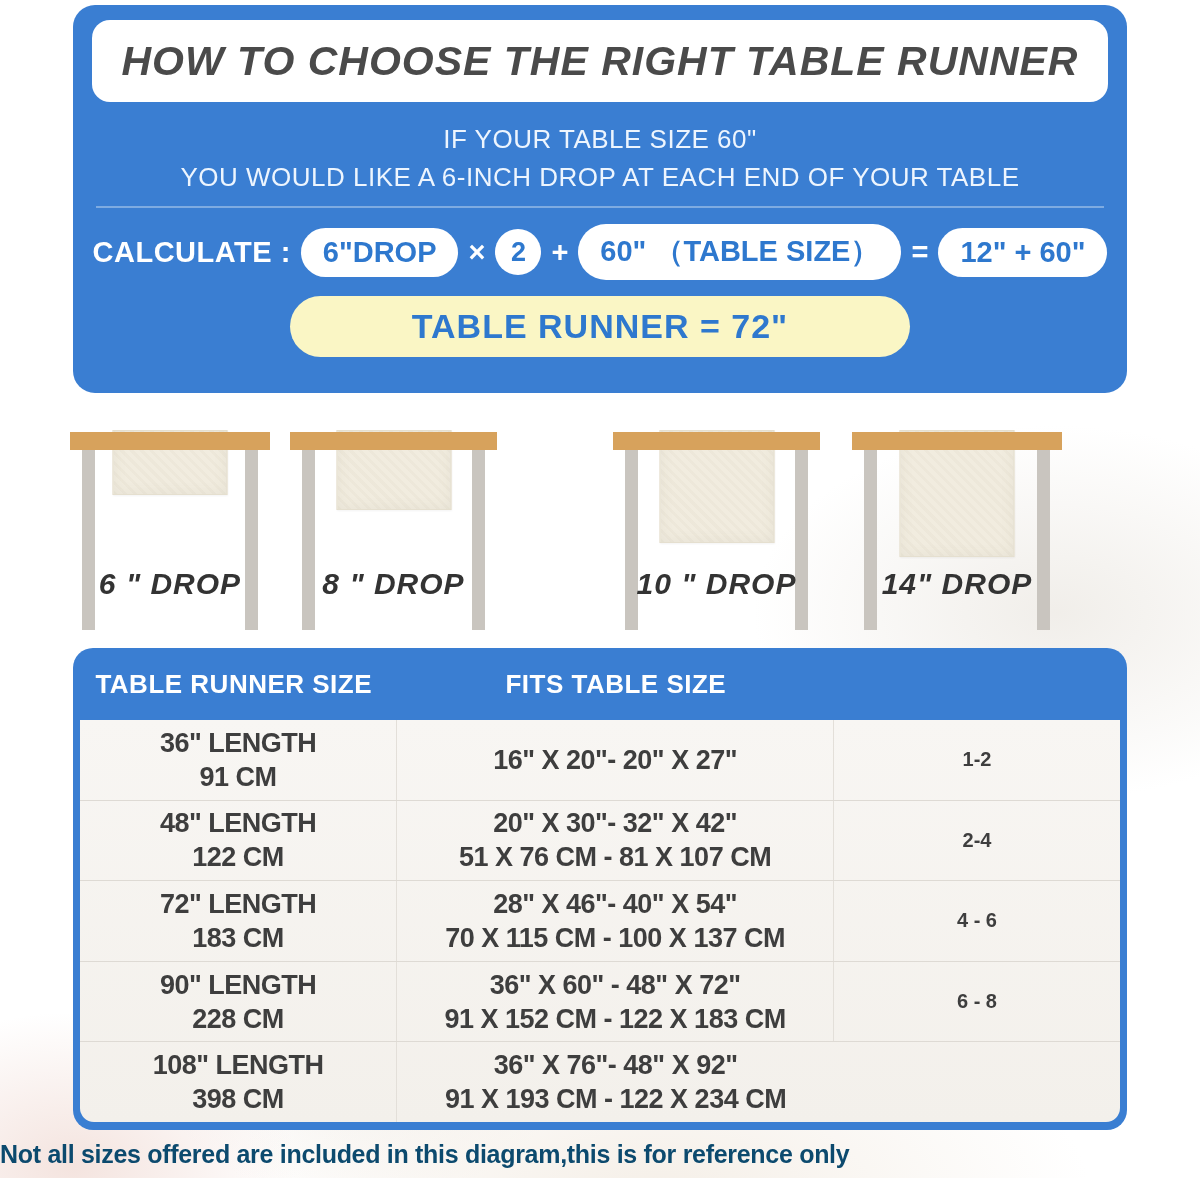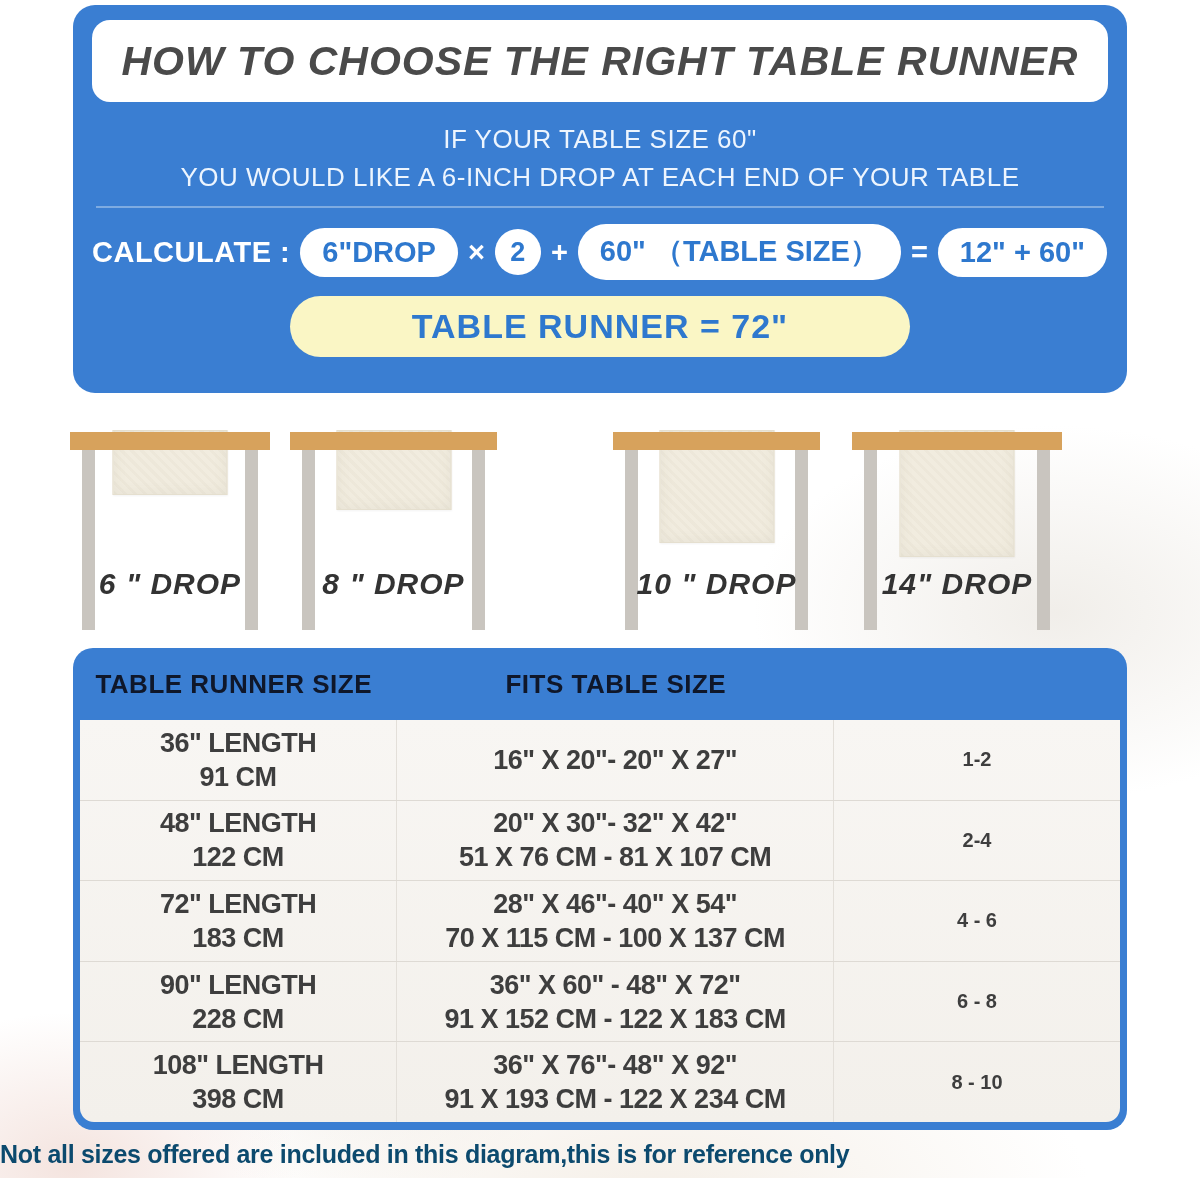--- a/index.html
+++ b/index.html
@@ -32,21 +32,21 @@
     display:flex; align-items:center; justify-content:center;
   }
   .title {
     font-size:41px; font-weight:bold; font-style:italic;
     color:#4a4a4a; letter-spacing:1px; white-space:nowrap;
   }
   .intro { margin-top:18px; text-align:center; color:#EDF5FE; }
   .intro-line { font-size:26px; line-height:38px; letter-spacing:0.5px; }
   .divider { height:2px; background:rgba(255,255,255,0.35); margin:10px 4px 0; }
   .calc-row {
-    margin-top:16px; display:flex; align-items:center; justify-content:flex-start;
+    margin-top:16px; display:flex; align-items:center; justify-content:center;
     gap:10px; white-space:nowrap;
   }
   .calc-label { color:#ffffff; font-weight:bold; font-size:29px; letter-spacing:0.5px; }
   .pill {
     background:#ffffff; color:#2E78CE; font-weight:bold; font-size:29px;
     border-radius:28px; padding:8px 22px;
   }
   .op { color:#ffffff; font-weight:bold; font-size:29px; }
   .circle {
     background:#ffffff; color:#2E78CE; width:46px; height:46px; border-radius:50%;
@@ -91,21 +91,21 @@
   }
 
   
   .bottom-panel {
     position:absolute; left:73px; top:648px; width:1054px; height:482px;
     background:#3A7ED2; border-radius:20px;
   }
   .grid3 { display:grid; grid-template-columns:30.5% 42% 27.5%; }
   .table-headers {
     height:72px; align-items:center; text-align:center;
-    color:#0f172a; font-weight:bold; font-size:26px; letter-spacing:0.5px;
+    color:#ffffff; font-weight:bold; font-size:26px; letter-spacing:0.5px;
   }
   .table-body {
     position:absolute; left:7px; right:7px; top:72px; bottom:8px;
     background:linear-gradient(180deg,#F8F6F3 0%, #F3F0EB 100%);
     border-radius:0 0 14px 14px; overflow:hidden;
     display:flex; flex-direction:column;
   }
   .table-row { flex:1; align-items:center; text-align:center; }
   .table-row:not(:last-child) { border-bottom:1px solid #DEDAD4; }
   .table-row > .col:not(:last-child) { border-right:1px solid #E3DFD9; }
@@ -248,21 +248,18 @@
 
     <div class="table-row grid3">
       <div class="col">
         <div class="cell-line">108" LENGTH</div>
         <div class="cell-line">398 CM</div>
       </div>
       <div class="col">
         <div class="cell-line">36" X 76"- 48" X 92"</div>
         <div class="cell-line">91 X 193 CM - 122 X 234 CM</div>
       </div>
-      <div class="col">
-        <div class="persons">8 - 10</div>
-      </div>
     </div>
 
   </div>
 </div>
 
 <div class="footer-note">Not all sizes offered are included in this diagram,this is for reference only</div>
 
 </body></html>

